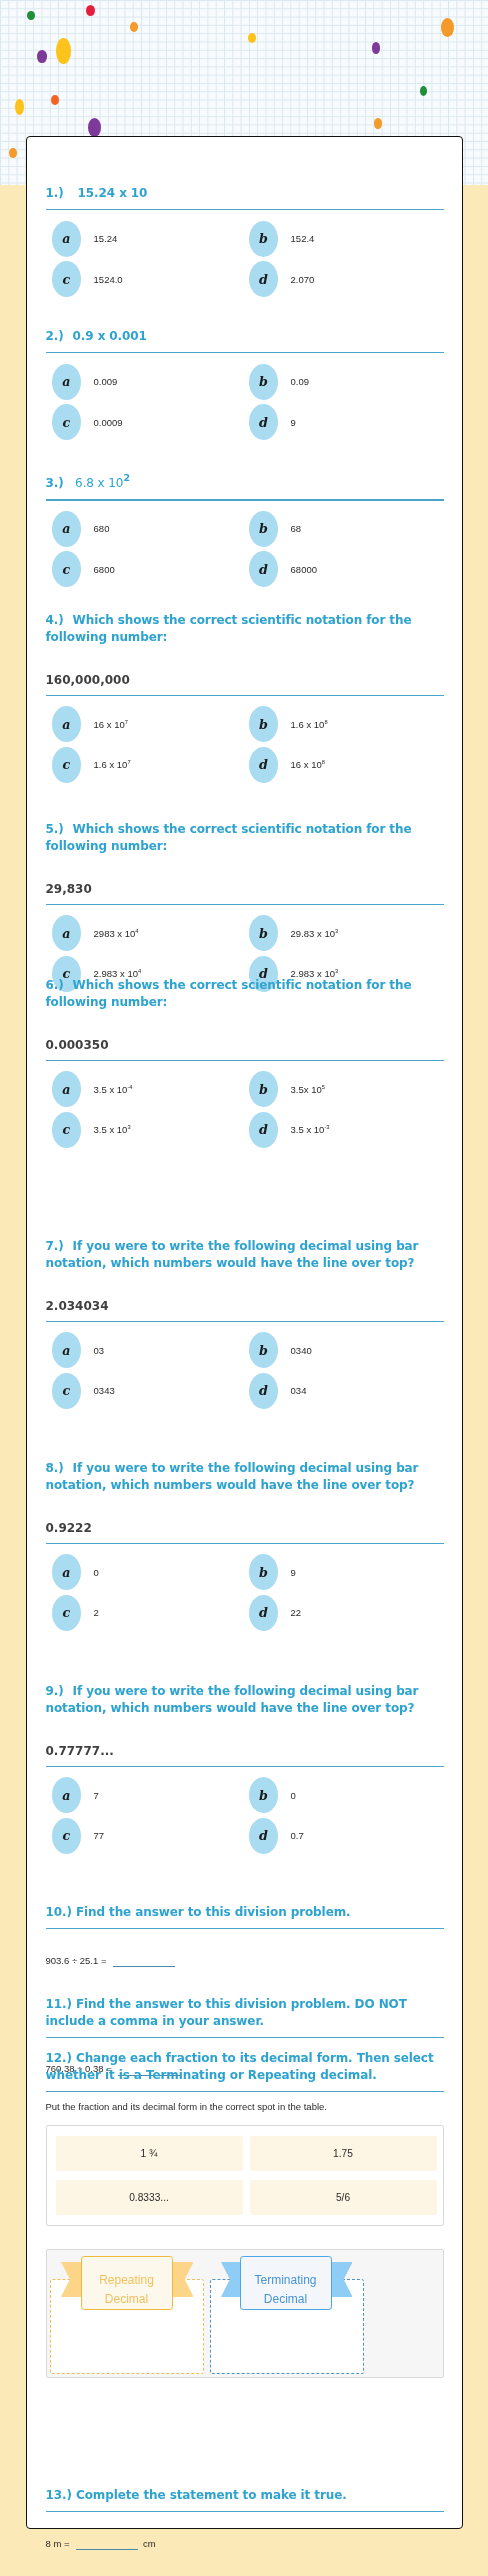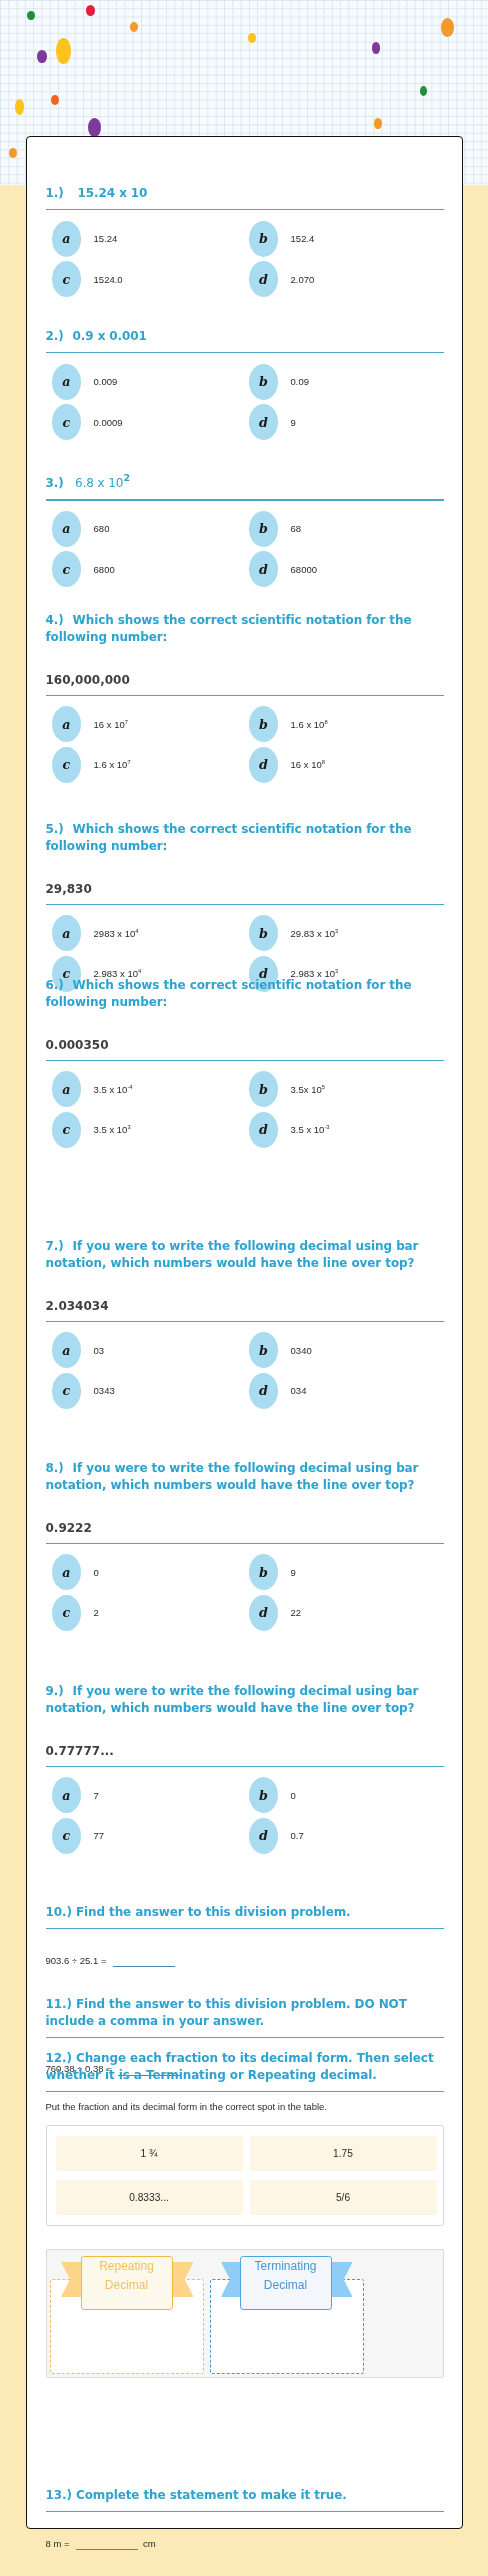--- a/index.html
+++ b/index.html
@@ -95,21 +95,21 @@
     border: 1.3px dashed; border-radius: 2.5px; background: #fff;
   }
   .drop-zone.rep { left: 3.2px; border-color: #efbd55; }
   .drop-zone.term { left: 163px; border-color: #4e93c4; }
   .ribbon-tail {
     position: absolute; top: 12px; width: 21.6px; height: 35px;
   }
   .banner {
     position: absolute; top: 5.1px; width: 92px; height: 54px;
     border: 1.3px solid; border-radius: 3.2px;
-    display: flex; align-items: flex-start; justify-content: center; text-align: center;
+    display: flex; align-items: flex-end; justify-content: center; text-align: center;
     font-family: "Liberation Sans", sans-serif; font-size: 12px; line-height: 19px;
   }
   .banner.rep { left: 34px; border-color: #efb93f; background: #fdf8ec; color: #f1c060; }
   .banner.term { left: 193px; border-color: #4aa5e3; background: #f3f7fb; color: #4a94d3; }
 </style>
 </head>
 <body>
 
 <div class="grid-bg"></div>
 

